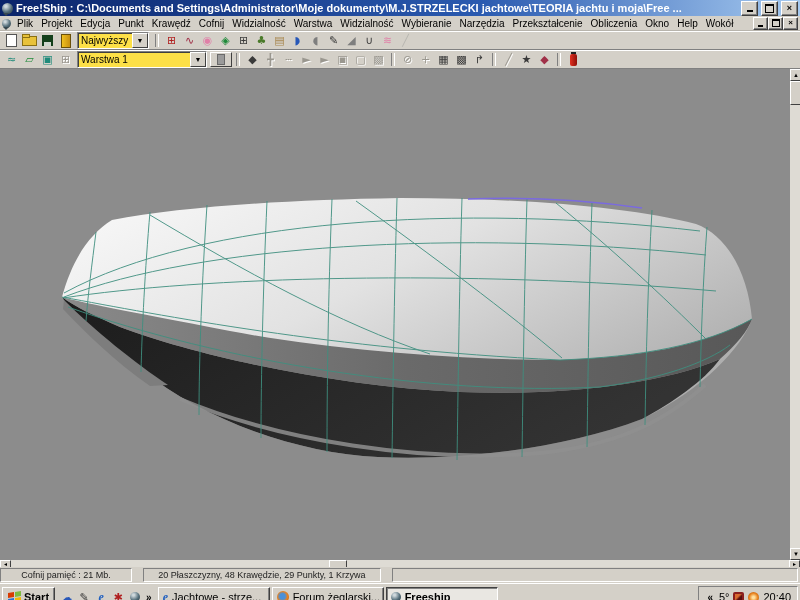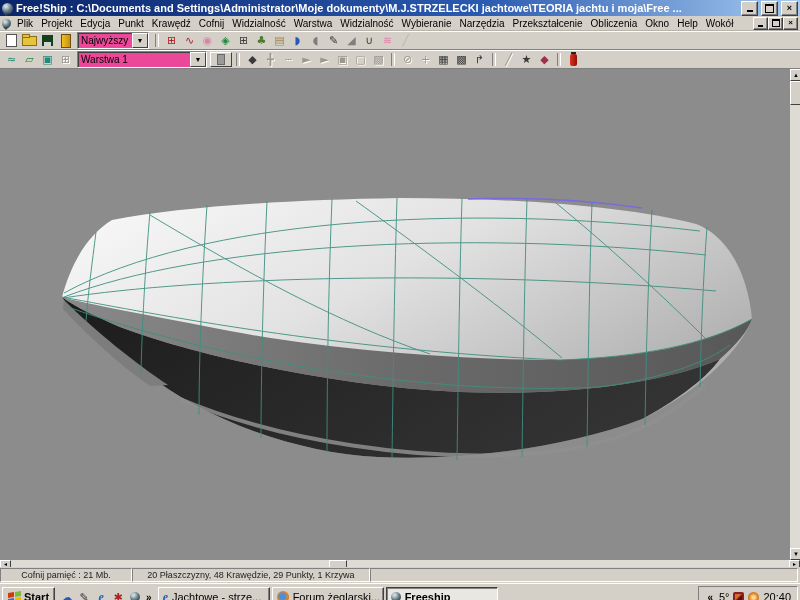--- a/index.html
+++ b/index.html
@@ -37,21 +37,21 @@
   .c-lgray{color:#b8b6b0;} .c-teal{color:#1f8a7a;} .c-olive{color:#4a7a2a;}
   .dis{color:#9a978f;text-shadow:1px 1px 0 #fff;}
 
   .ic-new{width:9px;height:11px;background:#fff;border:1px solid #555;}
   .ic-open{width:13px;height:8px;background:#e8c23a;border:1px solid #8a7012;position:relative;}
   .ic-open::before{content:"";position:absolute;left:-1px;top:-3px;width:6px;height:2px;background:#e8c23a;border:1px solid #8a7012;}
   .ic-save{width:11px;height:11px;background:#14401c;position:relative;}
   .ic-save::after{content:"";position:absolute;left:2px;bottom:0;width:7px;height:4px;background:#cfd6cf;}
   .ic-exit{width:8px;height:12px;background:linear-gradient(90deg,#f0c020,#c89010);border:1px solid #6a5008;}
 
-  .combo{height:15px;background:#ec4899;border:1px solid;border-color:#808080 #fff #fff #808080;
+  .combo{height:15px;background:#fde047;border:1px solid;border-color:#808080 #fff #fff #808080;
          box-shadow:inset 1px 1px 0 #404040;display:flex;align-items:center;flex:0 0 auto;}
   .combo-text{flex:1;padding:0 3px;font-size:10px;white-space:nowrap;overflow:hidden;}
   .combo-arrow{width:14px;height:13px;background:#d4d0c8;border:1px solid;border-color:#fff #404040 #404040 #fff;
                display:flex;align-items:center;justify-content:center;font-size:7px;color:#000;}
   .swatch{width:22px;height:15px;background:#d4d0c8;border:1px solid;border-color:#fff #404040 #404040 #fff;
           display:flex;align-items:center;justify-content:center;}
   .swatch i{width:14px;height:9px;background:#9a9a9a;border:1px solid #6a6a6a;}
   .ic-ext{width:7px;height:12px;background:linear-gradient(90deg,#e03020,#901008);border-radius:2px;position:relative;}
   .ic-ext::before{content:"";position:absolute;top:-2px;left:1px;width:5px;height:2px;background:#222;}
 
@@ -63,21 +63,21 @@
   .sc-btn{height:10px;width:10px;background:#d4d0c8;border:1px solid;border-color:#fff #404040 #404040 #fff;
           display:flex;align-items:center;justify-content:center;font-size:6px;color:#000;flex:0 0 auto;line-height:1;}
   .v-thumb{height:22px;width:10px;background:#d4d0c8;border:1px solid;border-color:#fff #404040 #404040 #fff;flex:0 0 auto;}
   .v-track{flex:1;}
   .hscroll{height:7px;background:#dedbd4;display:flex;flex:0 0 auto;}
   .sc-btn.h{height:7px;width:9px;font-size:5px;}
   .h-track-l{width:318px;} .h-track-r{flex:1;}
   .h-thumb{width:16px;height:7px;background:#d4d0c8;border:1px solid;border-color:#fff #404040 #404040 #fff;}
 
   
-  .statusbar{height:14px;background:#d4d0c8;display:flex;align-items:stretch;gap:0;padding:1px 2px 1px 0;flex:0 0 auto;text-align:right;}
+  .statusbar{height:14px;background:#d4d0c8;display:flex;align-items:stretch;gap:11px;padding:1px 2px 1px 0;flex:0 0 auto;text-align:right;}
   .spanel{border:1px solid;border-color:#808080 #fff #fff #808080;display:flex;align-items:center;
           justify-content:center;font-size:9px;color:#222;white-space:nowrap;overflow:hidden;}
   .sp1{width:130px;} .sp2{width:152px;} .sp3{width:236px;} .sp4{flex:1;}
 
   
   .taskbar{height:24px;background:#d4d0c8;border-top:1px solid #fff;display:flex;align-items:center;
            padding:1px 2px;gap:2px;flex:0 0 auto;}
   .startbtn{height:20px;display:flex;align-items:center;gap:3px;padding:0 5px;font-weight:bold;font-size:11px;
             background:#d4d0c8;border:1px solid;border-color:#fff #404040 #404040 #fff;box-shadow:inset -1px -1px 0 #808080;}
   .winflag{width:13px;height:11px;display:grid;grid-template-columns:1fr 1fr;grid-template-rows:1fr 1fr;gap:1px;transform:skewY(-8deg);}

